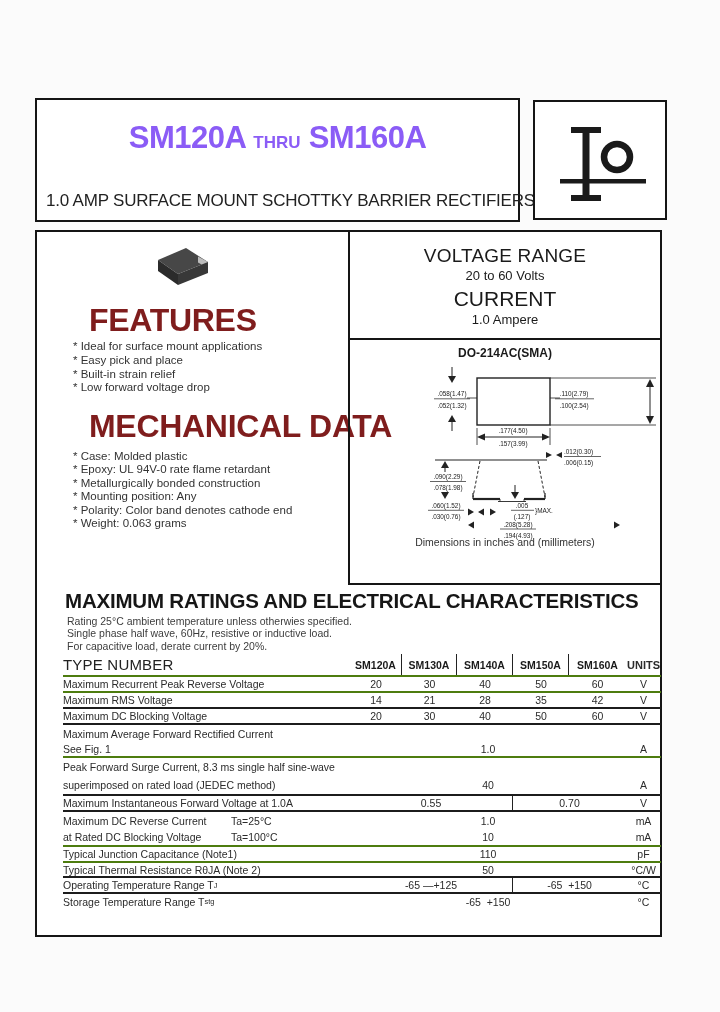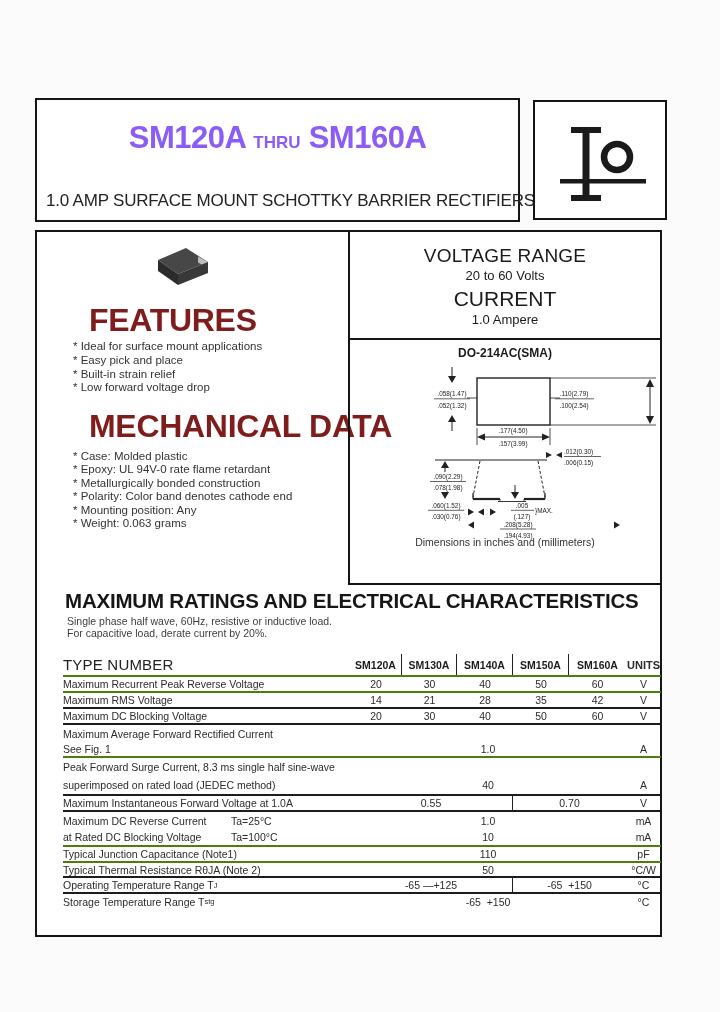--- a/index.html
+++ b/index.html
@@ -101,22 +101,22 @@
     <li>* Easy pick and place</li>
     <li>* Built-in strain relief</li>
     <li>* Low forward voltage drop</li>
   </ul>
 
   <div class="big-head" id="mech-head">MECHANICAL DATA</div>
   <ul class="bullet-list" id="mech-list">
     <li>* Case: Molded plastic</li>
     <li>* Epoxy: UL 94V-0 rate flame retardant</li>
     <li>* Metallurgically bonded construction</li>
+    <li>* Mounting position: Any</li>
     <li>* Polarity: Color band denotes cathode end</li>
-    <li>* Mounting position: Any</li>
     <li>* Weight: 0.063 grams</li>
   </ul>
 
   <div id="right-panel">
     <div id="summary">
       <div class="vr-label">VOLTAGE RANGE</div>
       <div class="vr-value">20 to 60 Volts</div>
       <div class="cur-label">CURRENT</div>
       <div class="cur-value">1.0 Ampere</div>
     </div>
@@ -202,20 +202,21 @@
         <text x="168" y="175.5" text-anchor="middle">.194(4.93)</text>
       </svg>
 
       <div class="pkg-footnote">Dimensions in inches and (millimeters)</div>
     </div>
   </div>
 
   <div id="ratings">
     <div id="ratings-head">MAXIMUM RATINGS AND ELECTRICAL CHARACTERISTICS</div>
     <div id="conditions">
+      <div>Rating 25°C ambient temperature unless otherwies specified.</div>
       <div>Single phase half wave, 60Hz, resistive or inductive load.</div>
       <div>For capacitive load, derate current by 20%.</div>
     </div>
 
     <div id="table">
 
       <div class="trow bb1" id="thead">
         <div class="cell c-label type-number">TYPE NUMBER</div>
         <div class="cell col-head vdiv">SM120A</div>
         <div class="cell col-head vdiv">SM130A</div>

